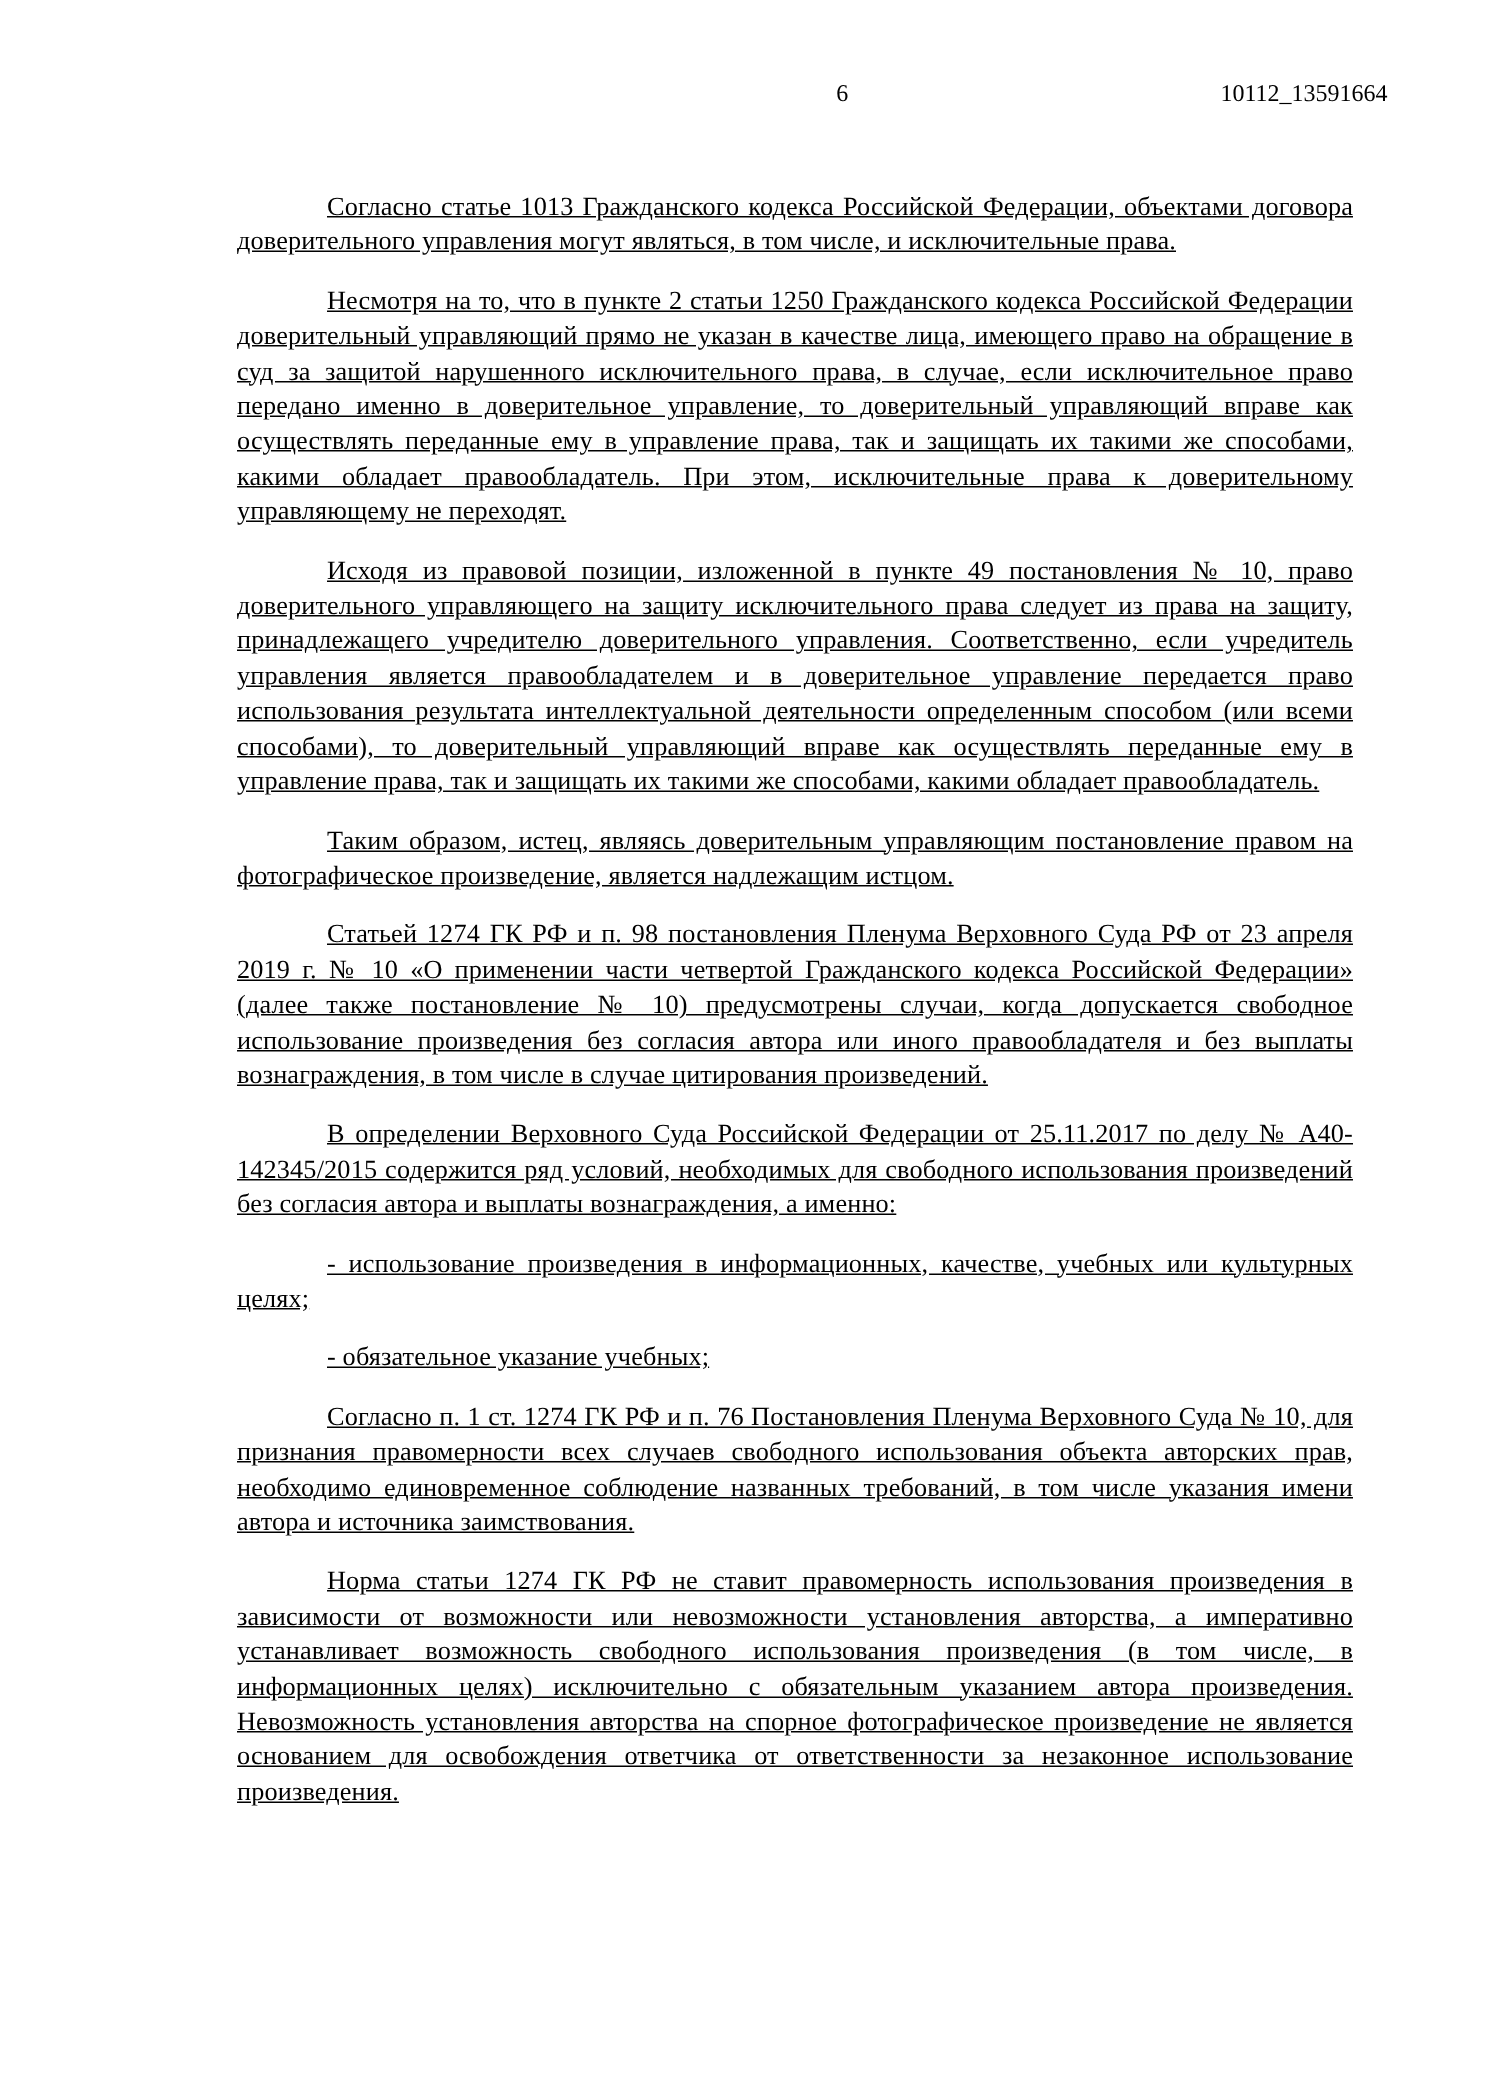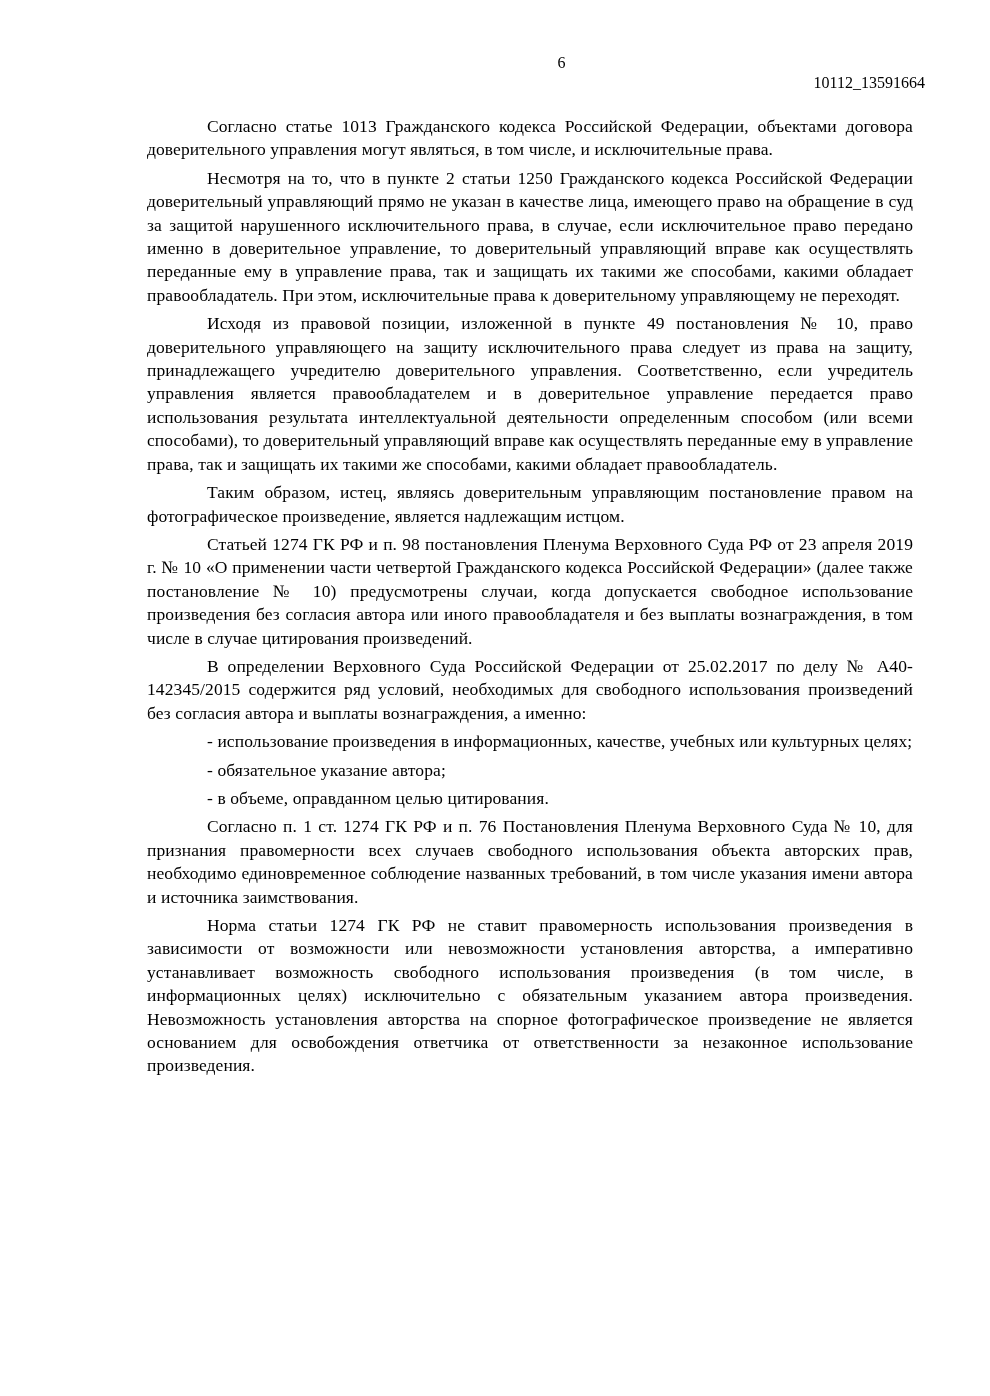--- a/index.html
+++ b/index.html
@@ -31,52 +31,51 @@
     left: 0;
     right: 0;
     text-align: center;
     transform: translateX(28px);
   }
   .doc-id {
     position: absolute;
     right: 0;
     top: 0;
     text-align: right;
-    margin-top: 20px;
   }
   .body-text {
     position: absolute;
     top: 110px;
     left: 142px;
     width: 776px;
     font-size: 17.5px;
     line-height: 23.4px;
     text-align: justify;
     letter-spacing: 0.1px;
   }
   .body-text p.para {
-    margin: 5px;
+    margin: 16px;
     padding: 0;
     text-indent: 60px;
+    text-decoration: underline;
   }
 </style>
 </head>
 <body>
 
 <div class="page">
   <div class="header">
     <span class="page-number">6</span>
     <span class="doc-id">10112_13591664</span>
   </div>
   <div class="body-text">
       <p class="para">Согласно статье 1013 Гражданского кодекса Российской Федерации, объектами договора доверительного управления могут являться, в том числе, и исключительные права.</p>
       <p class="para">Несмотря на то, что в пункте 2 статьи 1250 Гражданского кодекса Российской Федерации доверительный управляющий прямо не указан в качестве лица, имеющего право на обращение в суд за защитой нарушенного исключительного права, в случае, если исключительное право передано именно в доверительное управление, то доверительный управляющий вправе как осуществлять переданные ему в управление права, так и защищать их такими же способами, какими обладает правообладатель. При этом, исключительные права к доверительному управляющему не переходят.</p>
       <p class="para">Исходя из правовой позиции, изложенной в пункте 49 постановления № 10, право доверительного управляющего на защиту исключительного права следует из права на защиту, принадлежащего учредителю доверительного управления. Соответственно, если учредитель управления является правообладателем и в доверительное управление передается право использования результата интеллектуальной деятельности определенным способом (или всеми способами), то доверительный управляющий вправе как осуществлять переданные ему в управление права, так и защищать их такими же способами, какими обладает правообладатель.</p>
       <p class="para">Таким образом, истец, являясь доверительным управляющим постановление правом на фотографическое произведение, является надлежащим истцом.</p>
       <p class="para">Статьей 1274 ГК РФ и п. 98 постановления Пленума Верховного Суда РФ от 23 апреля 2019 г. № 10 «О применении части четвертой Гражданского кодекса Российской Федерации» (далее также постановление № 10) предусмотрены случаи, когда допускается свободное использование произведения без согласия автора или иного правообладателя и без выплаты вознаграждения, в том числе в случае цитирования произведений.</p>
-      <p class="para">В определении Верховного Суда Российской Федерации от 25.02.2017 по делу № А40-142345/2015 содержится ряд условий, необходимых для свободного использования произведений без согласия автора и выплаты вознаграждения, а именно:</p>
+      <p class="para">В определении Верховного Суда Российской Федерации от 25.11.2017 по делу № А40-142345/2015 содержится ряд условий, необходимых для свободного использования произведений без согласия автора и выплаты вознаграждения, а именно:</p>
       <p class="para">- использование произведения в информационных, качестве, учебных или культурных целях;</p>
-      <p class="para">- обязательное указание автора;</p>
-      <p class="para">- в объеме, оправданном целью цитирования.</p>
+      <p class="para">- обязательное указание учебных;</p>
       <p class="para">Согласно п. 1 ст. 1274 ГК РФ и п. 76 Постановления Пленума Верховного Суда № 10, для признания правомерности всех случаев свободного использования объекта авторских прав, необходимо единовременное соблюдение названных требований, в том числе указания имени автора и источника заимствования.</p>
       <p class="para">Норма статьи 1274 ГК РФ не ставит правомерность использования произведения в зависимости от возможности или невозможности установления авторства, а императивно устанавливает возможность свободного использования произведения (в том числе, в информационных целях) исключительно с обязательным указанием автора произведения. Невозможность установления авторства на спорное фотографическое произведение не является основанием для освобождения ответчика от ответственности за незаконное использование произведения.</p>
     </div>
 </div>
 
 </body></html>

